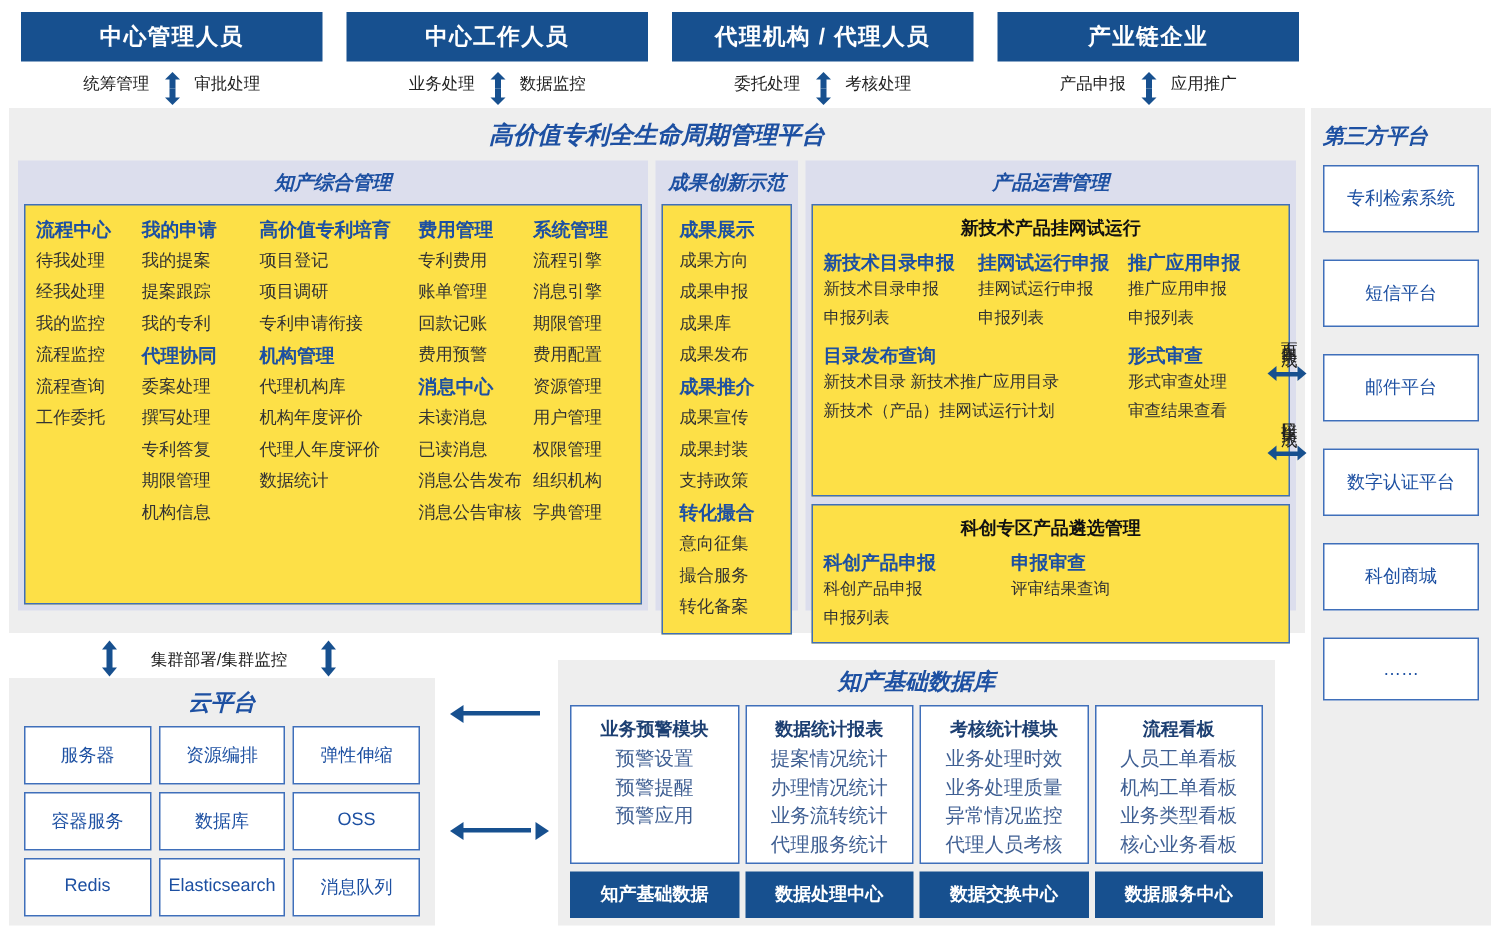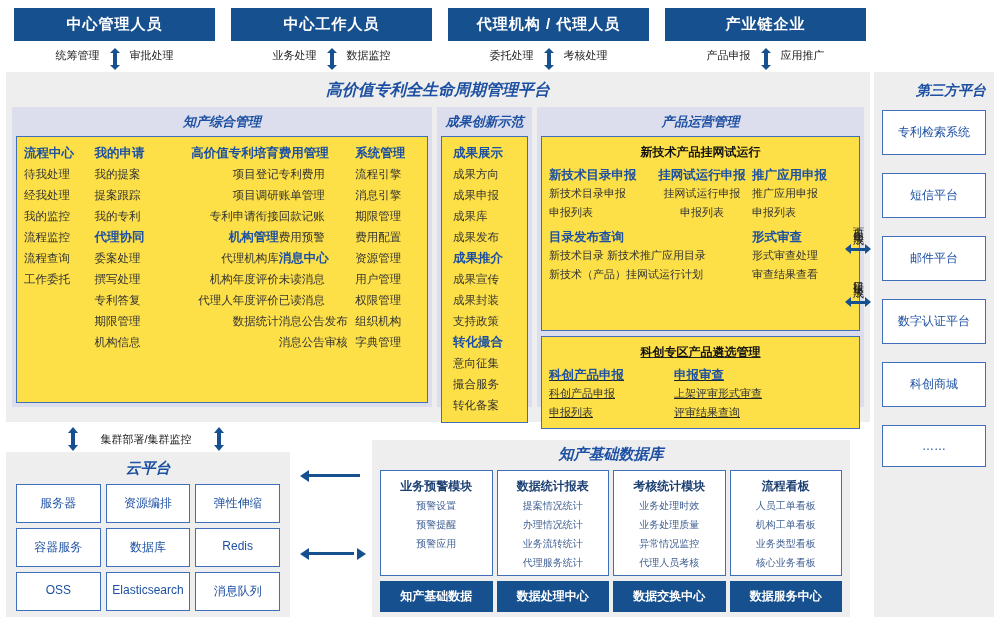--- a/index.html
+++ b/index.html
@@ -45,38 +45,38 @@
   .sec-c{flex:1;}
 
   
   .colgrid{display:flex;gap:0px;}
   .col{display:flex;flex-direction:column;}
   .hd{font-size:12.5px;font-weight:bold;color:#1d50a2;line-height:21px;white-space:nowrap;}
   .it{font-size:11.5px;color:#333;line-height:21px;white-space:nowrap;}
 
   .sec-a .card .col:nth-child(1){width:72px;}
   .sec-a .card .col:nth-child(2){width:80px;}
-  .sec-a .card .col:nth-child(3){width:108px;align-items:flex-end;}
+  .sec-a .card .col:nth-child(3){width:108px;}
   .sec-a .card .col:nth-child(4){width:78px;}
   .sec-a .card .col:nth-child(5){width:66px;}
 
   .sec-b .hd{text-align:left;padding-left:4px;font-size:12.5px;}
   .sec-b .it{padding-left:4px;}
 
   
   .sec-c .card{flex:none;margin-bottom:5px;padding:5px 7px;}
   .sec-c .card.top{height:195px;}
-  .sec-c .card.bot{height:93px;margin-bottom:16px;text-decoration:underline;}
+  .sec-c .card.bot{height:93px;margin-bottom:16px;}
   .card-cap{text-align:center;font-size:12px;font-weight:bold;color:#111;padding:2px 0 5px 0;}
   .sec-c .hd{font-size:12.5px;}
   .sec-c .it{font-size:11px;line-height:19px;}
   .sec-c .hd{line-height:18px;}
   .c3{display:flex;}
   .c3 .col:nth-child(1){width:103px;}
-  .c3 .col:nth-child(2){width:100px;align-items:center;}
+  .c3 .col:nth-child(2){width:100px;}
   .c3 .col:nth-child(3){width:100px;}
   .c2{display:flex;margin-top:6px;}
   .c2 .col:nth-child(1){width:203px;}
   .c2 .col:nth-child(2){width:100px;}
   .bot .c2b{display:flex;}
   .bot .c2b .col:nth-child(1){width:125px;}
   .bot .c2b .col:nth-child(2){width:160px;}
 
   
   .integration{position:absolute;left:846px;top:120px;width:24px;height:290px;
@@ -84,21 +84,21 @@
   .vlabel{writing-mode:vertical-rl;text-orientation:upright;font-size:11px;color:#222;letter-spacing:2px;}
   .harrow{position:relative;width:26px;height:11px;margin:3px 0;}
   .harrow::before{content:"";position:absolute;left:5px;top:4px;width:16px;height:3px;background:#17508f;}
   .harrow i{position:absolute;top:0;width:0;height:0;border-top:5px solid transparent;border-bottom:5px solid transparent;}
   .harrow i.lt{left:0;border-right:6px solid #17508f;}
   .harrow i.rt{right:0;border-left:6px solid #17508f;}
 
   
   .third{position:absolute;left:874px;top:72px;width:120px;height:545px;background:#eeeeee;
     box-sizing:border-box;padding:6px 8px;}
-  .third-title{text-align:right;font-size:14px;font-weight:bold;font-style:italic;color:#1d50a2;padding:4px 0 10px 0;}
+  .third-title{text-align:left;font-size:14px;font-weight:bold;font-style:italic;color:#1d50a2;padding:4px 0 10px 0;}
   .tp-box{border:1px solid #3f6fba;background:#fff;color:#1d50a2;font-size:12px;
     text-align:center;padding:13px 0;margin-bottom:18px;}
 
   
   .cluster{position:absolute;left:6px;top:426px;width:280px;height:26px;
     display:flex;align-items:center;justify-content:center;gap:22px;font-size:11px;color:#222;}
 
   
   .cloud{position:absolute;left:6px;top:452px;width:284px;height:165px;background:#eeeeee;
     box-sizing:border-box;padding:4px 10px 10px 10px;}
@@ -108,21 +108,21 @@
     text-align:center;padding:10px 0;}
 
   
   .kdb{position:absolute;left:372px;top:440px;width:478px;height:177px;background:#eeeeee;
     box-sizing:border-box;padding:3px 8px 8px 8px;}
   .kdb-title{text-align:center;font-size:15px;font-weight:bold;font-style:italic;color:#1d50a2;padding:2px 0 6px 0;}
   .kdb-grid{display:grid;grid-template-columns:1fr 1fr 1fr 1fr;gap:4px;}
   .kdb-col{display:flex;flex-direction:column;}
   .kdb-card{border:1px solid #3f6fba;background:#fff;box-sizing:border-box;height:106px;padding:5px 3px;text-align:center;}
   .kdb-hd{font-size:12px;font-weight:bold;color:#1c3f72;line-height:20px;}
-  .kdb-it{font-size:10px;color:#3f5f93;line-height:19px;}
+  .kdb-it{font-size:13px;color:#3f5f93;line-height:19px;}
   .kdb-btn{background:#17508f;color:#fff;font-size:12px;font-weight:bold;text-align:center;padding:7px 0;margin-top:5px;}
 
   
   .conn{position:absolute;left:300px;width:66px;height:12px;}
   .conn.a{top:470px;}
   .conn.b{top:548px;}
   .conn::before{content:"";position:absolute;left:8px;top:4px;width:52px;height:3px;background:#17508f;}
   .conn.b::before{left:8px;width:46px;}
   .conn i{position:absolute;top:0;width:0;height:0;border-top:6px solid transparent;border-bottom:6px solid transparent;}
   .conn i.lt{left:0;border-right:9px solid #17508f;}
@@ -314,21 +314,20 @@
         <div class="card bot">
           <div class="card-cap">科创专区产品遴选管理</div>
           <div class="c2b">
             <div class="col">
                 <div class="hd">科创产品申报</div>
                 <div class="it">科创产品申报</div>
                 <div class="it">申报列表</div>
               </div>
             <div class="col">
                 <div class="hd">申报审查</div>
-                <div class="it">上架评审形式审查</div>
                 <div class="it">评审结果查询</div>
               </div>
           </div>
         </div>
       </div>
     </div>
   </div>
 
   <div class="integration">
     <div class="vlabel">页面集成</div>
@@ -368,22 +367,22 @@
   </div>
 
   <div class="cloud">
     <div class="cloud-title">云平台</div>
     <div class="cloud-grid">
         <div class="cloud-cell">服务器</div>
         <div class="cloud-cell">资源编排</div>
         <div class="cloud-cell">弹性伸缩</div>
         <div class="cloud-cell">容器服务</div>
         <div class="cloud-cell">数据库</div>
+        <div class="cloud-cell">OSS</div>
         <div class="cloud-cell">Redis</div>
-        <div class="cloud-cell">OSS</div>
         <div class="cloud-cell">Elasticsearch</div>
         <div class="cloud-cell">消息队列</div>
       </div>
   </div>
 
   <div class="conn a">
       <i class="lt"></i>
     </div>
   <div class="conn b">
       <i class="lt"></i>

